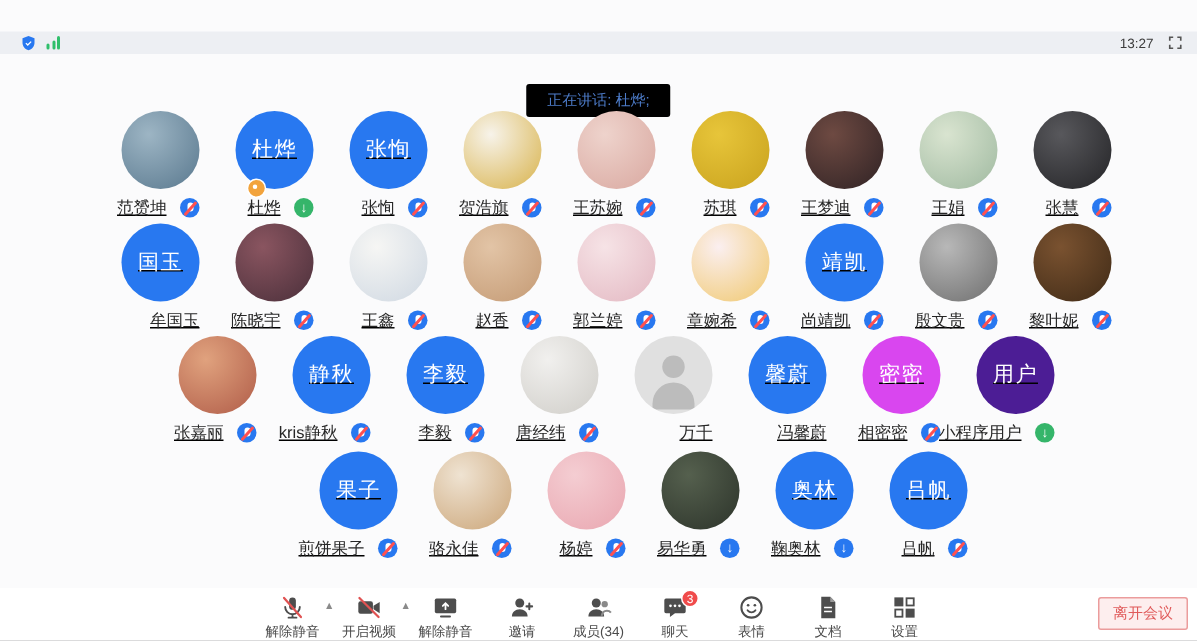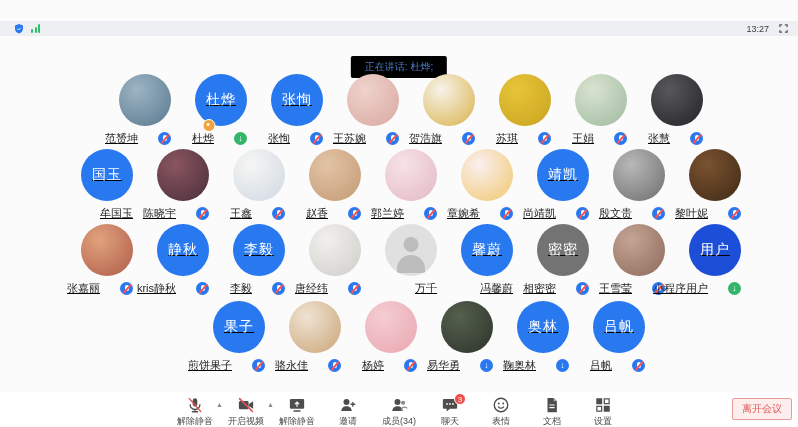--- a/index.html
+++ b/index.html
@@ -32,21 +32,21 @@
   .prow{display:flex;justify-content:center;height:75px;}
   .prow.last{margin-top:2px;padding-left:36px;}
   .cell{width:76px;display:flex;flex-direction:column;align-items:flex-end;position:relative;cursor:pointer;text-decoration:underline;}
   .avatar{width:52px;height:52px;border-radius:50%;position:relative;flex:none;}
   .avatar.initials{display:flex;align-items:center;justify-content:center;color:#fff;font-size:14px;letter-spacing:1px;}
   .avatar.default{background:#e0e0e0;overflow:hidden;}
   .avatar.default::before{content:"";position:absolute;top:13px;left:50%;transform:translateX(-50%);width:15px;height:15px;border-radius:50%;background:#bcbcbc;}
   .avatar.default::after{content:"";position:absolute;top:31px;left:50%;transform:translateX(-50%);width:28px;height:18px;border-radius:14px 14px 0 0;background:#bcbcbc;}
   .hostbadge{position:absolute;top:45px;left:50%;transform:translateX(-50%);width:11px;height:11px;border-radius:50%;border:1.5px solid #fff;z-index:2;}
   .hostbadge::before{content:"";position:absolute;left:3px;top:3px;width:3px;height:3px;border-radius:50%;background:#fff;}
-  .nameline{margin-top:5px;display:flex;align-items:center;gap:20px;}
+  .nameline{margin-top:5px;display:flex;align-items:center;gap:9px;}
   .pname{font-size:11px;color:#262626;white-space:nowrap;}
   .mic{width:13px;height:13px;border-radius:50%;position:relative;flex:none;}
   .mic.muted::before{content:"";position:absolute;left:4.5px;top:2.5px;width:4px;height:6px;background:#fff;border-radius:2px;}
   .mic.muted::after{content:"";position:absolute;left:5.8px;top:0.5px;width:1.7px;height:12px;border-radius:1px;transform:rotate(42deg);background:var(--slash);}
   .mic.green::before,.mic.blue::before{content:"↓";position:absolute;inset:0;display:flex;align-items:center;justify-content:center;color:#fff;font-size:9px;font-weight:bold;line-height:1;}
 
   
   .toolbar{position:absolute;bottom:0;left:0;right:0;height:35px;background:#ffffff;display:flex;justify-content:center;gap:13px;padding-top:4px;box-sizing:border-box;}
   .titem{display:flex;flex-direction:column;align-items:center;min-width:38px;position:relative;cursor:pointer;}
   .ticon{height:19px;display:flex;align-items:center;}
@@ -102,41 +102,48 @@
           </div>
         </div>
         <div class="cell">
           <div class="avatar initials" style="background: rgb(40, 120, 240);">张恂</div>
           <div class="nameline">
             <span class="pname">张恂</span>
             <span class="mic muted" style="background: rgb(40, 120, 240); --slash: #ff5050;"></span>
           </div>
         </div>
         <div class="cell">
+          <div class="avatar photo" style="background: radial-gradient(circle at 35% 30%, rgb(247, 243, 234), rgb(216, 178, 74));"></div>
+          <div class="nameline">
+            <span class="pname">贺浩旗</span>
+            <span class="mic muted" style="background: rgb(40, 120, 240); --slash: #ff5050;"></span>
+          </div>
+        </div>
+        <div class="cell">
           <div class="avatar photo" style="background: radial-gradient(circle at 35% 30%, rgb(238, 211, 204), rgb(217, 168, 160));"></div>
           <div class="nameline">
             <span class="pname">王苏婉</span>
             <span class="mic muted" style="background: rgb(40, 120, 240); --slash: #ff5050;"></span>
           </div>
         </div>
         <div class="cell">
-          <div class="avatar photo" style="background: radial-gradient(circle at 35% 30%, rgb(247, 243, 234), rgb(216, 178, 74));"></div>
-          <div class="nameline">
-            <span class="pname">贺浩旗</span>
-            <span class="mic muted" style="background: rgb(40, 120, 240); --slash: #ff5050;"></span>
-          </div>
-        </div>
-        <div class="cell">
           <div class="avatar photo" style="background: radial-gradient(circle at 35% 30%, rgb(231, 197, 58), rgb(201, 162, 29));"></div>
           <div class="nameline">
             <span class="pname">苏琪</span>
             <span class="mic muted" style="background: rgb(40, 120, 240); --slash: #ff5050;"></span>
           </div>
         </div>
         <div class="cell">
+          <div class="avatar photo" style="background: radial-gradient(circle at 35% 30%, rgb(110, 74, 66), rgb(47, 34, 36));"></div>
+          <div class="nameline">
+            <span class="pname">王梦迪</span>
+            <span class="mic muted" style="background: rgb(40, 120, 240); --slash: #ff5050;"></span>
+          </div>
+        </div>
+        <div class="cell">
           <div class="avatar photo" style="background: radial-gradient(circle at 35% 30%, rgb(217, 228, 208), rgb(159, 185, 160));"></div>
           <div class="nameline">
             <span class="pname">王娟</span>
             <span class="mic muted" style="background: rgb(40, 120, 240); --slash: #ff5050;"></span>
           </div>
         </div>
         <div class="cell">
           <div class="avatar photo" style="background: radial-gradient(circle at 35% 30%, rgb(88, 88, 92), rgb(35, 35, 38));"></div>
           <div class="nameline">
             <span class="pname">张慧</span>
@@ -243,35 +250,28 @@
             <span class="pname">万千</span>
           </div>
         </div>
         <div class="cell">
           <div class="avatar initials" style="background: rgb(40, 120, 240);">馨蔚</div>
           <div class="nameline">
             <span class="pname">冯馨蔚</span>
           </div>
         </div>
         <div class="cell">
-          <div class="avatar initials" style="background: #737373;">密密</div>
+          <div class="avatar initials" style="background: #d946ef;">密密</div>
           <div class="nameline">
             <span class="pname">相密密</span>
             <span class="mic muted" style="background: rgb(40, 120, 240); --slash: #ff5050;"></span>
           </div>
         </div>
         <div class="cell">
-          <div class="avatar photo" style="background: radial-gradient(circle at 35% 30%, rgb(197, 164, 148), rgb(141, 106, 92));"></div>
-          <div class="nameline">
-            <span class="pname">王雪莹</span>
-            <span class="mic muted" style="background: rgb(40, 120, 240); --slash: #ff5050;"></span>
-          </div>
-        </div>
-        <div class="cell">
-          <div class="avatar initials" style="background: #1d4ed8;">用户</div>
+          <div class="avatar initials" style="background: #4c1d95;">用户</div>
           <div class="nameline">
             <span class="pname">小程序用户</span>
             <span class="mic green" style="background: rgb(53, 181, 106);"></span>
           </div>
         </div>
       </div>
       <div class="prow last">
         <div class="cell">
           <div class="avatar initials" style="background: rgb(40, 120, 240);">果子</div>
           <div class="nameline">

